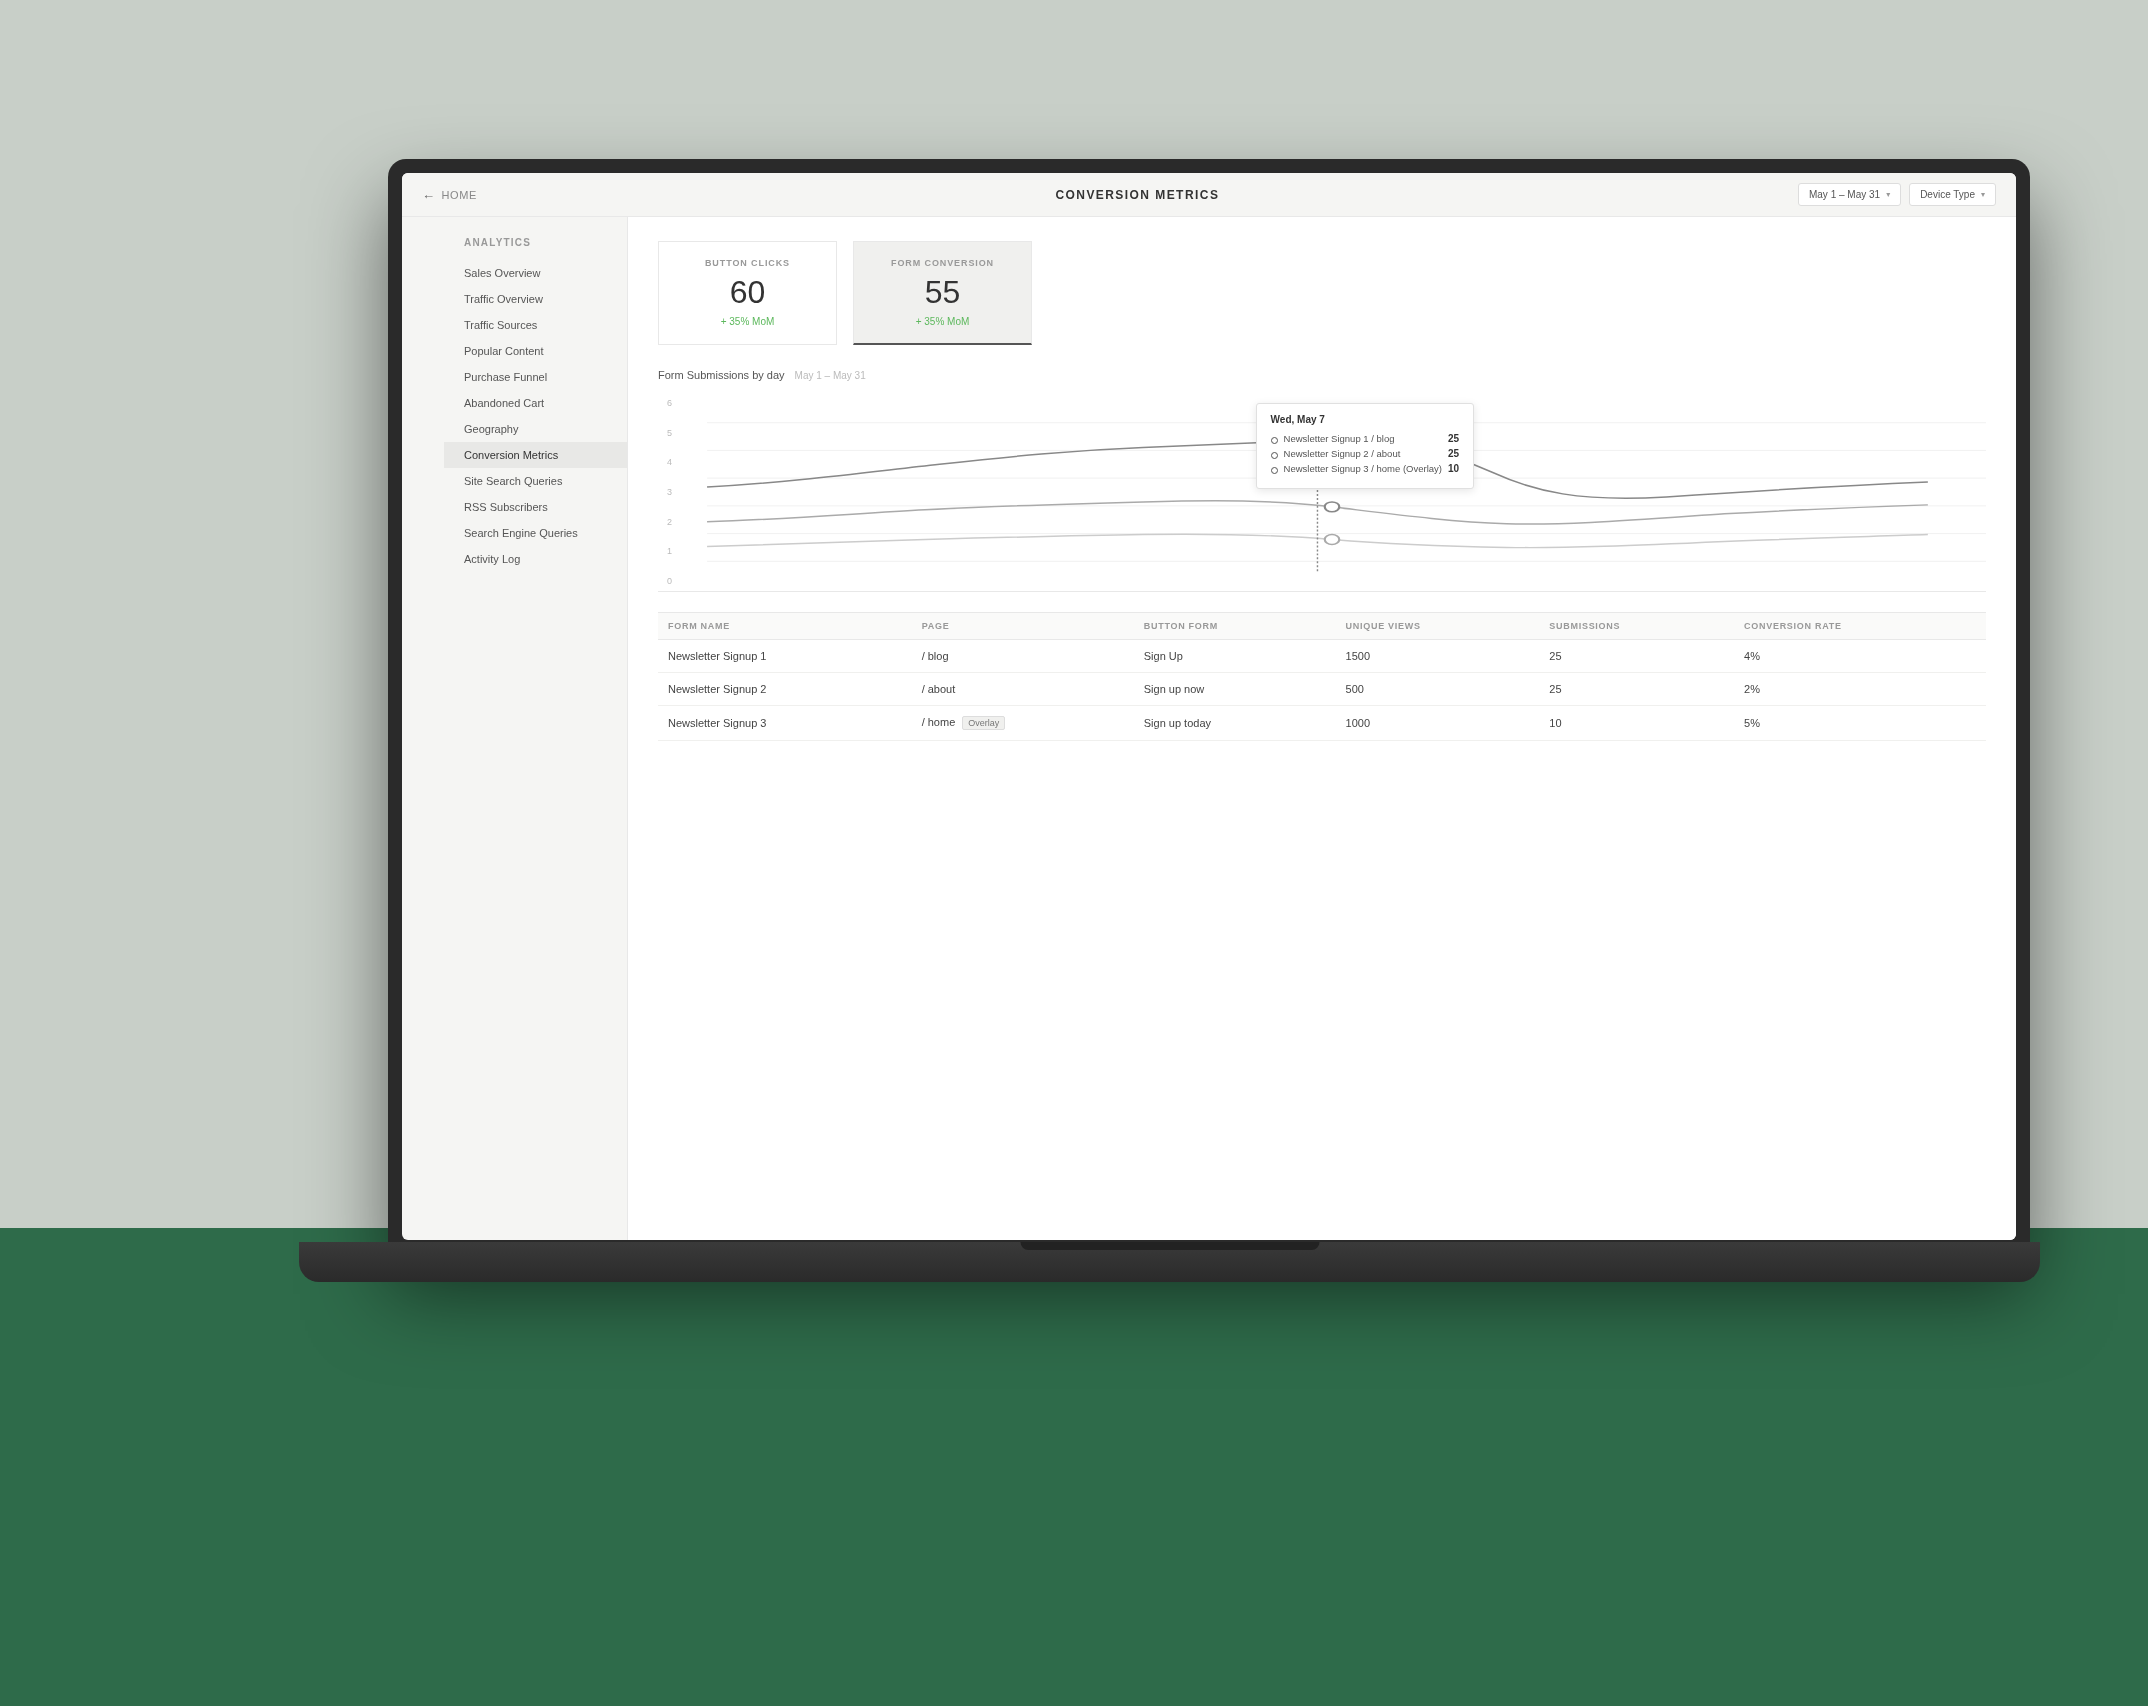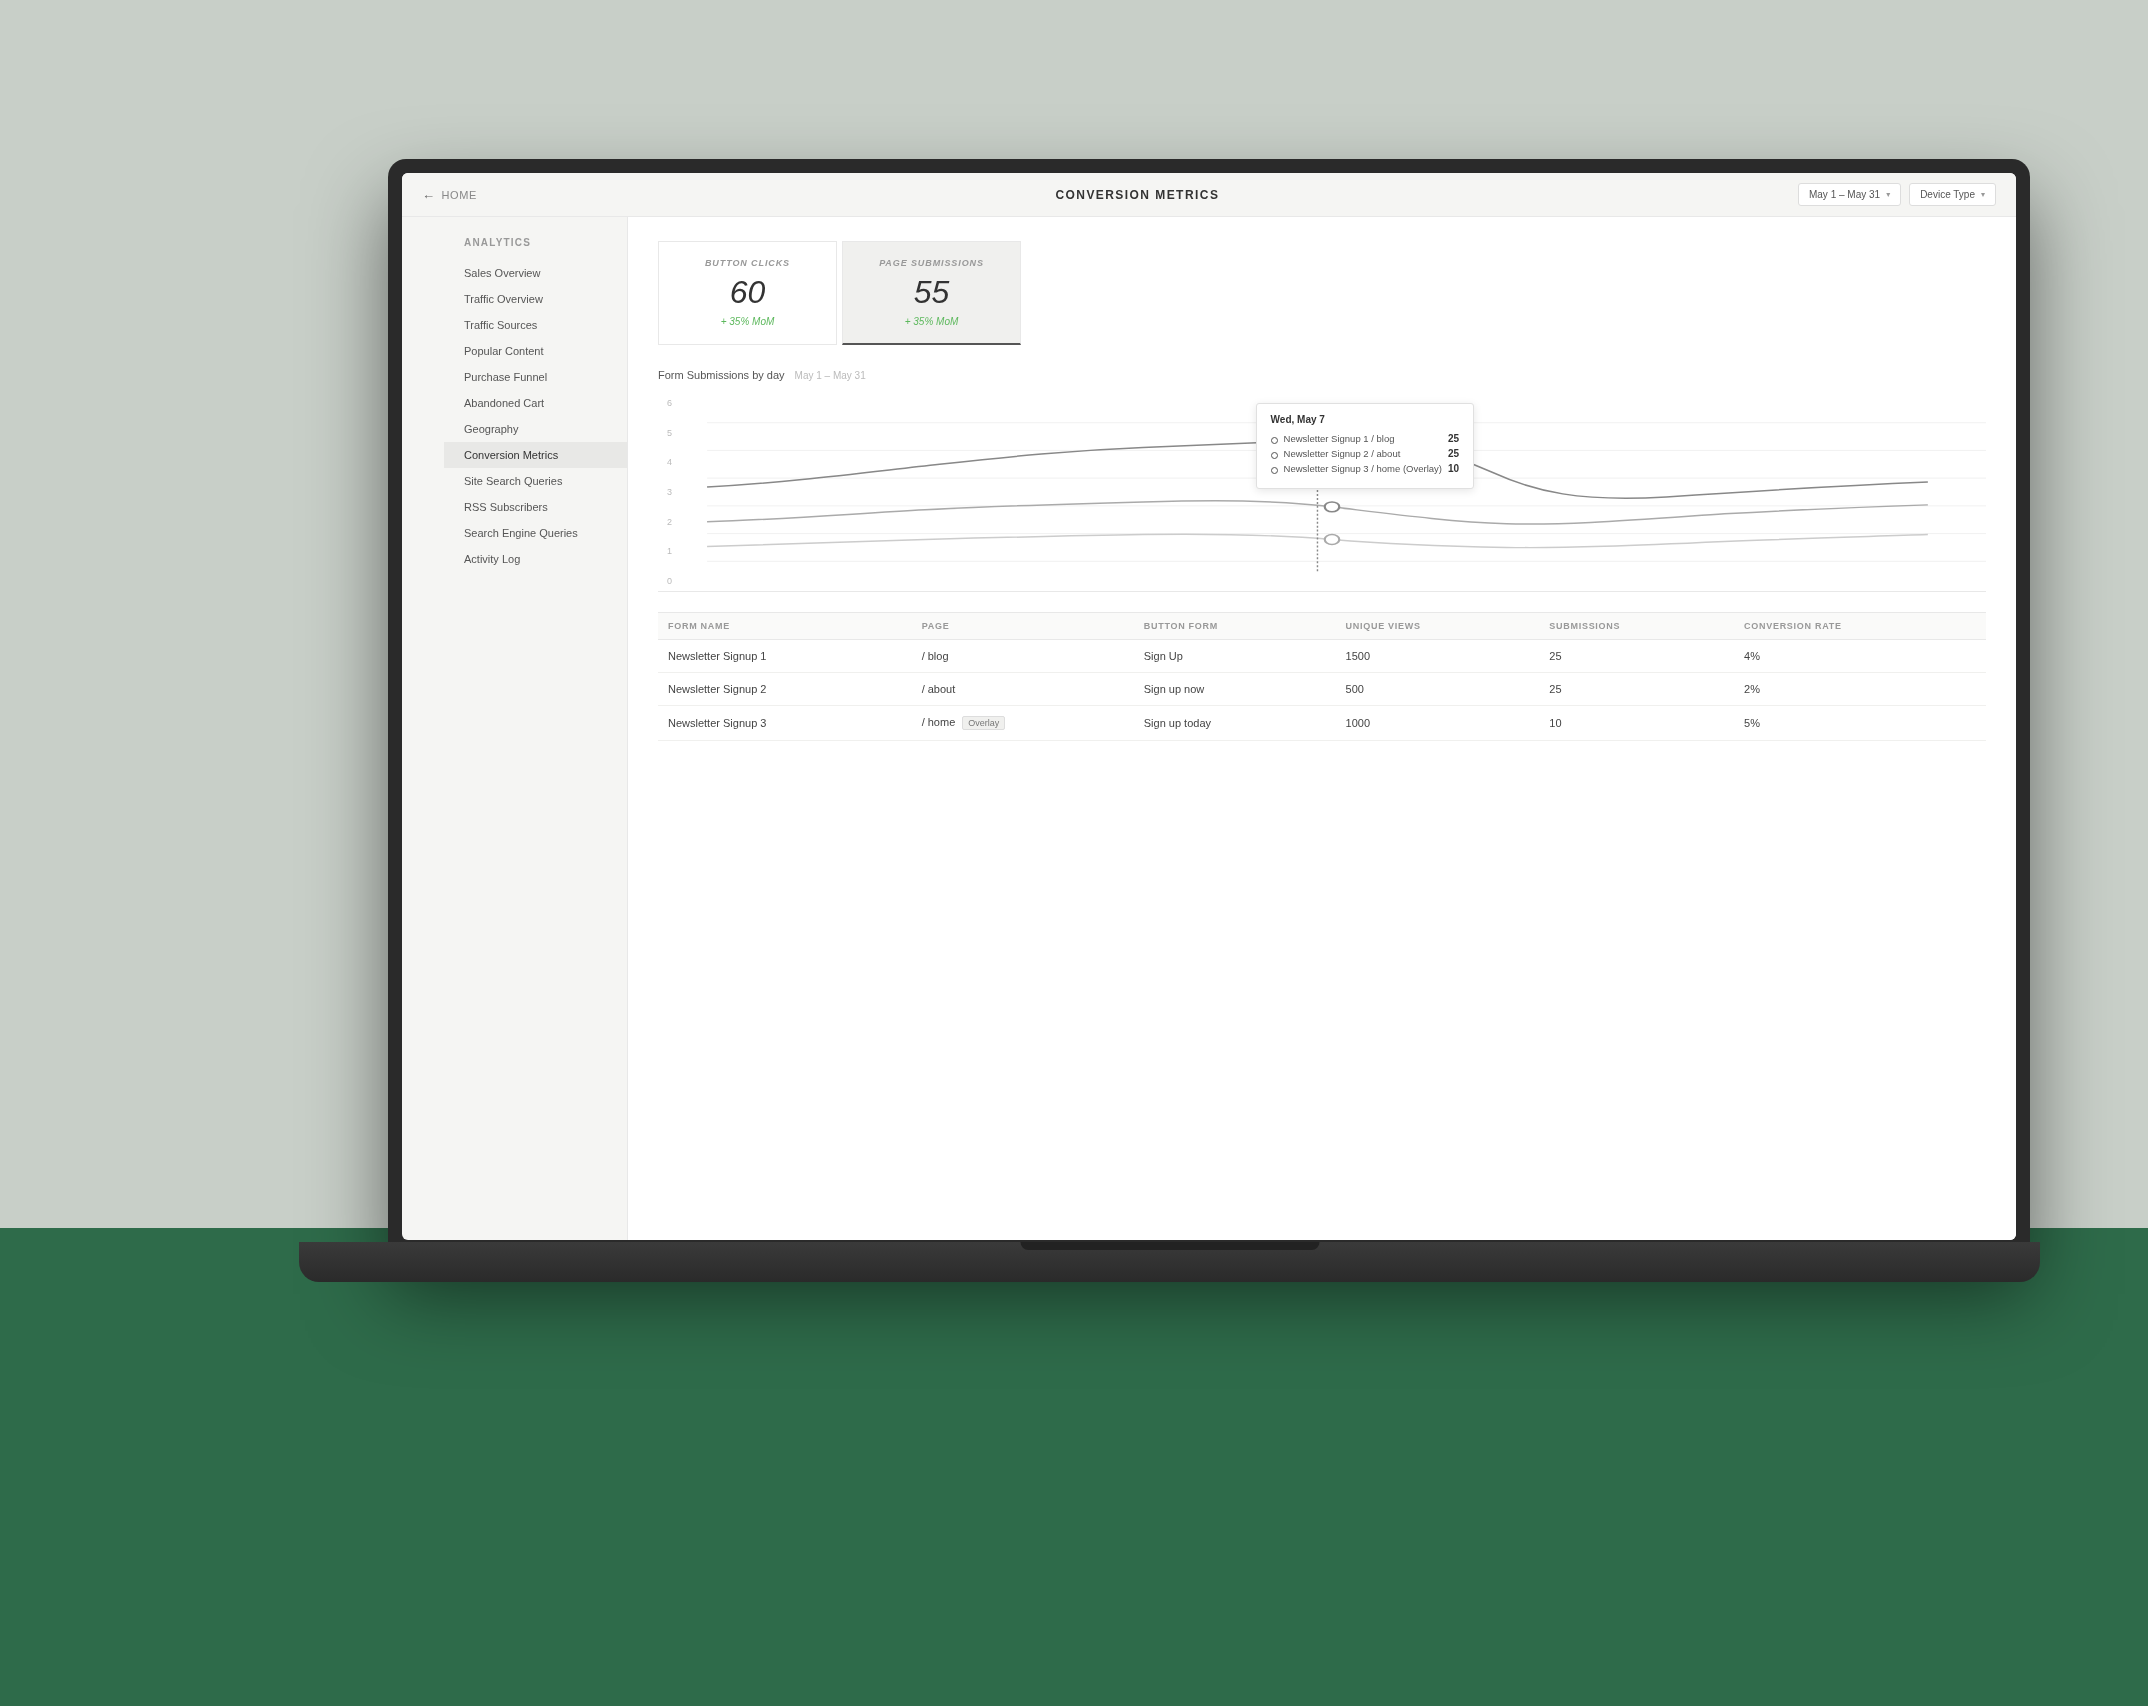--- a/index.html
+++ b/index.html
@@ -139,23 +139,22 @@
     .content-area {
       flex: 1;
       padding: 24px 30px;
       overflow-y: auto;
       background: #fff;
     }
 
     
     .metric-cards {
       display: flex;
-      gap: 5px;
+      gap: 16px;
       margin-bottom: 24px;
-      font-style: italic;
     }
 
     .metric-card {
       flex: 1;
       max-width: 179px;
       padding: 16px 20px;
       text-align: center;
       border: 1px solid #e8e8e8;
       background: #fff;
       cursor: pointer;
@@ -432,21 +431,21 @@
 
       <div class="content-area">
 
         <div class="metric-cards">
           <div class="metric-card">
             <div class="metric-card-label">BUTTON CLICKS</div>
             <div class="metric-card-value">60</div>
             <div class="metric-card-change">+ 35% MoM</div>
           </div>
           <div class="metric-card active">
-            <div class="metric-card-label">PAGE SUBMISSIONS</div>
+            <div class="metric-card-label">FORM CONVERSION</div>
             <div class="metric-card-value">55</div>
             <div class="metric-card-change">+ 35% MoM</div>
           </div>
         </div>
 
         <div class="chart-section">
           <div class="chart-header">
             <span class="chart-title">Form Submissions by day</span>
             <span class="chart-subtitle">May 1 – May 31</span>
           </div>

